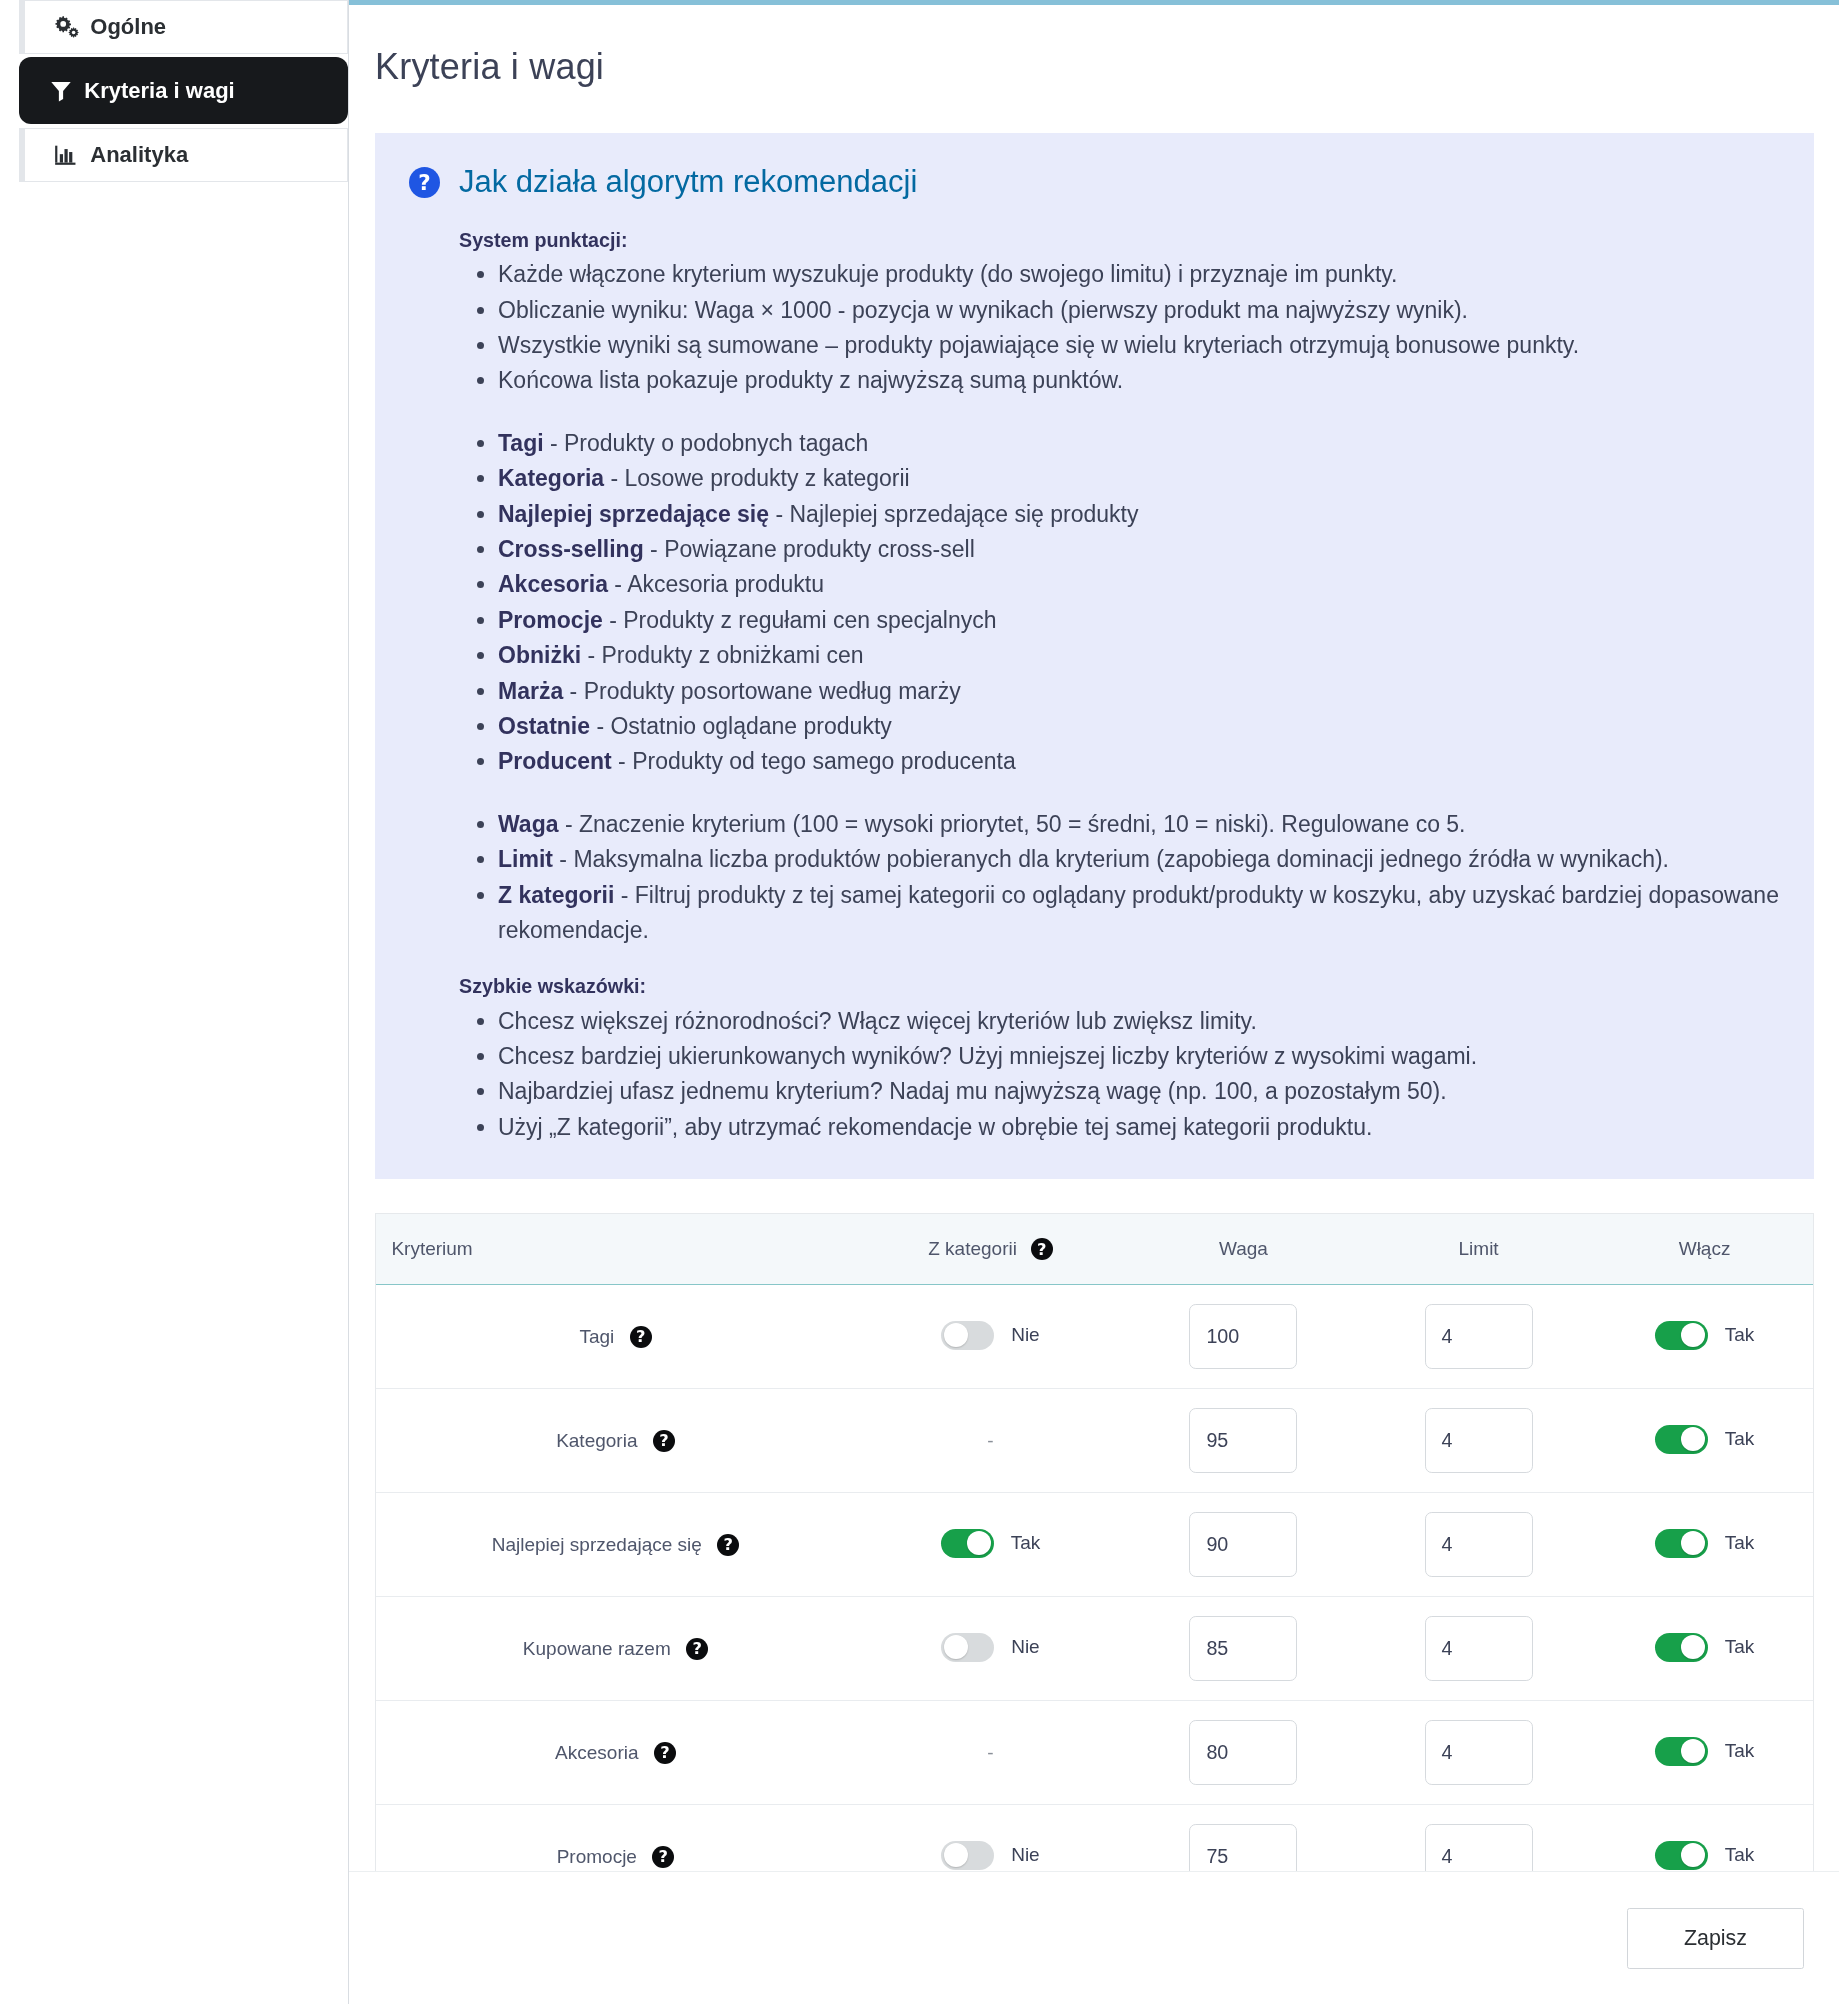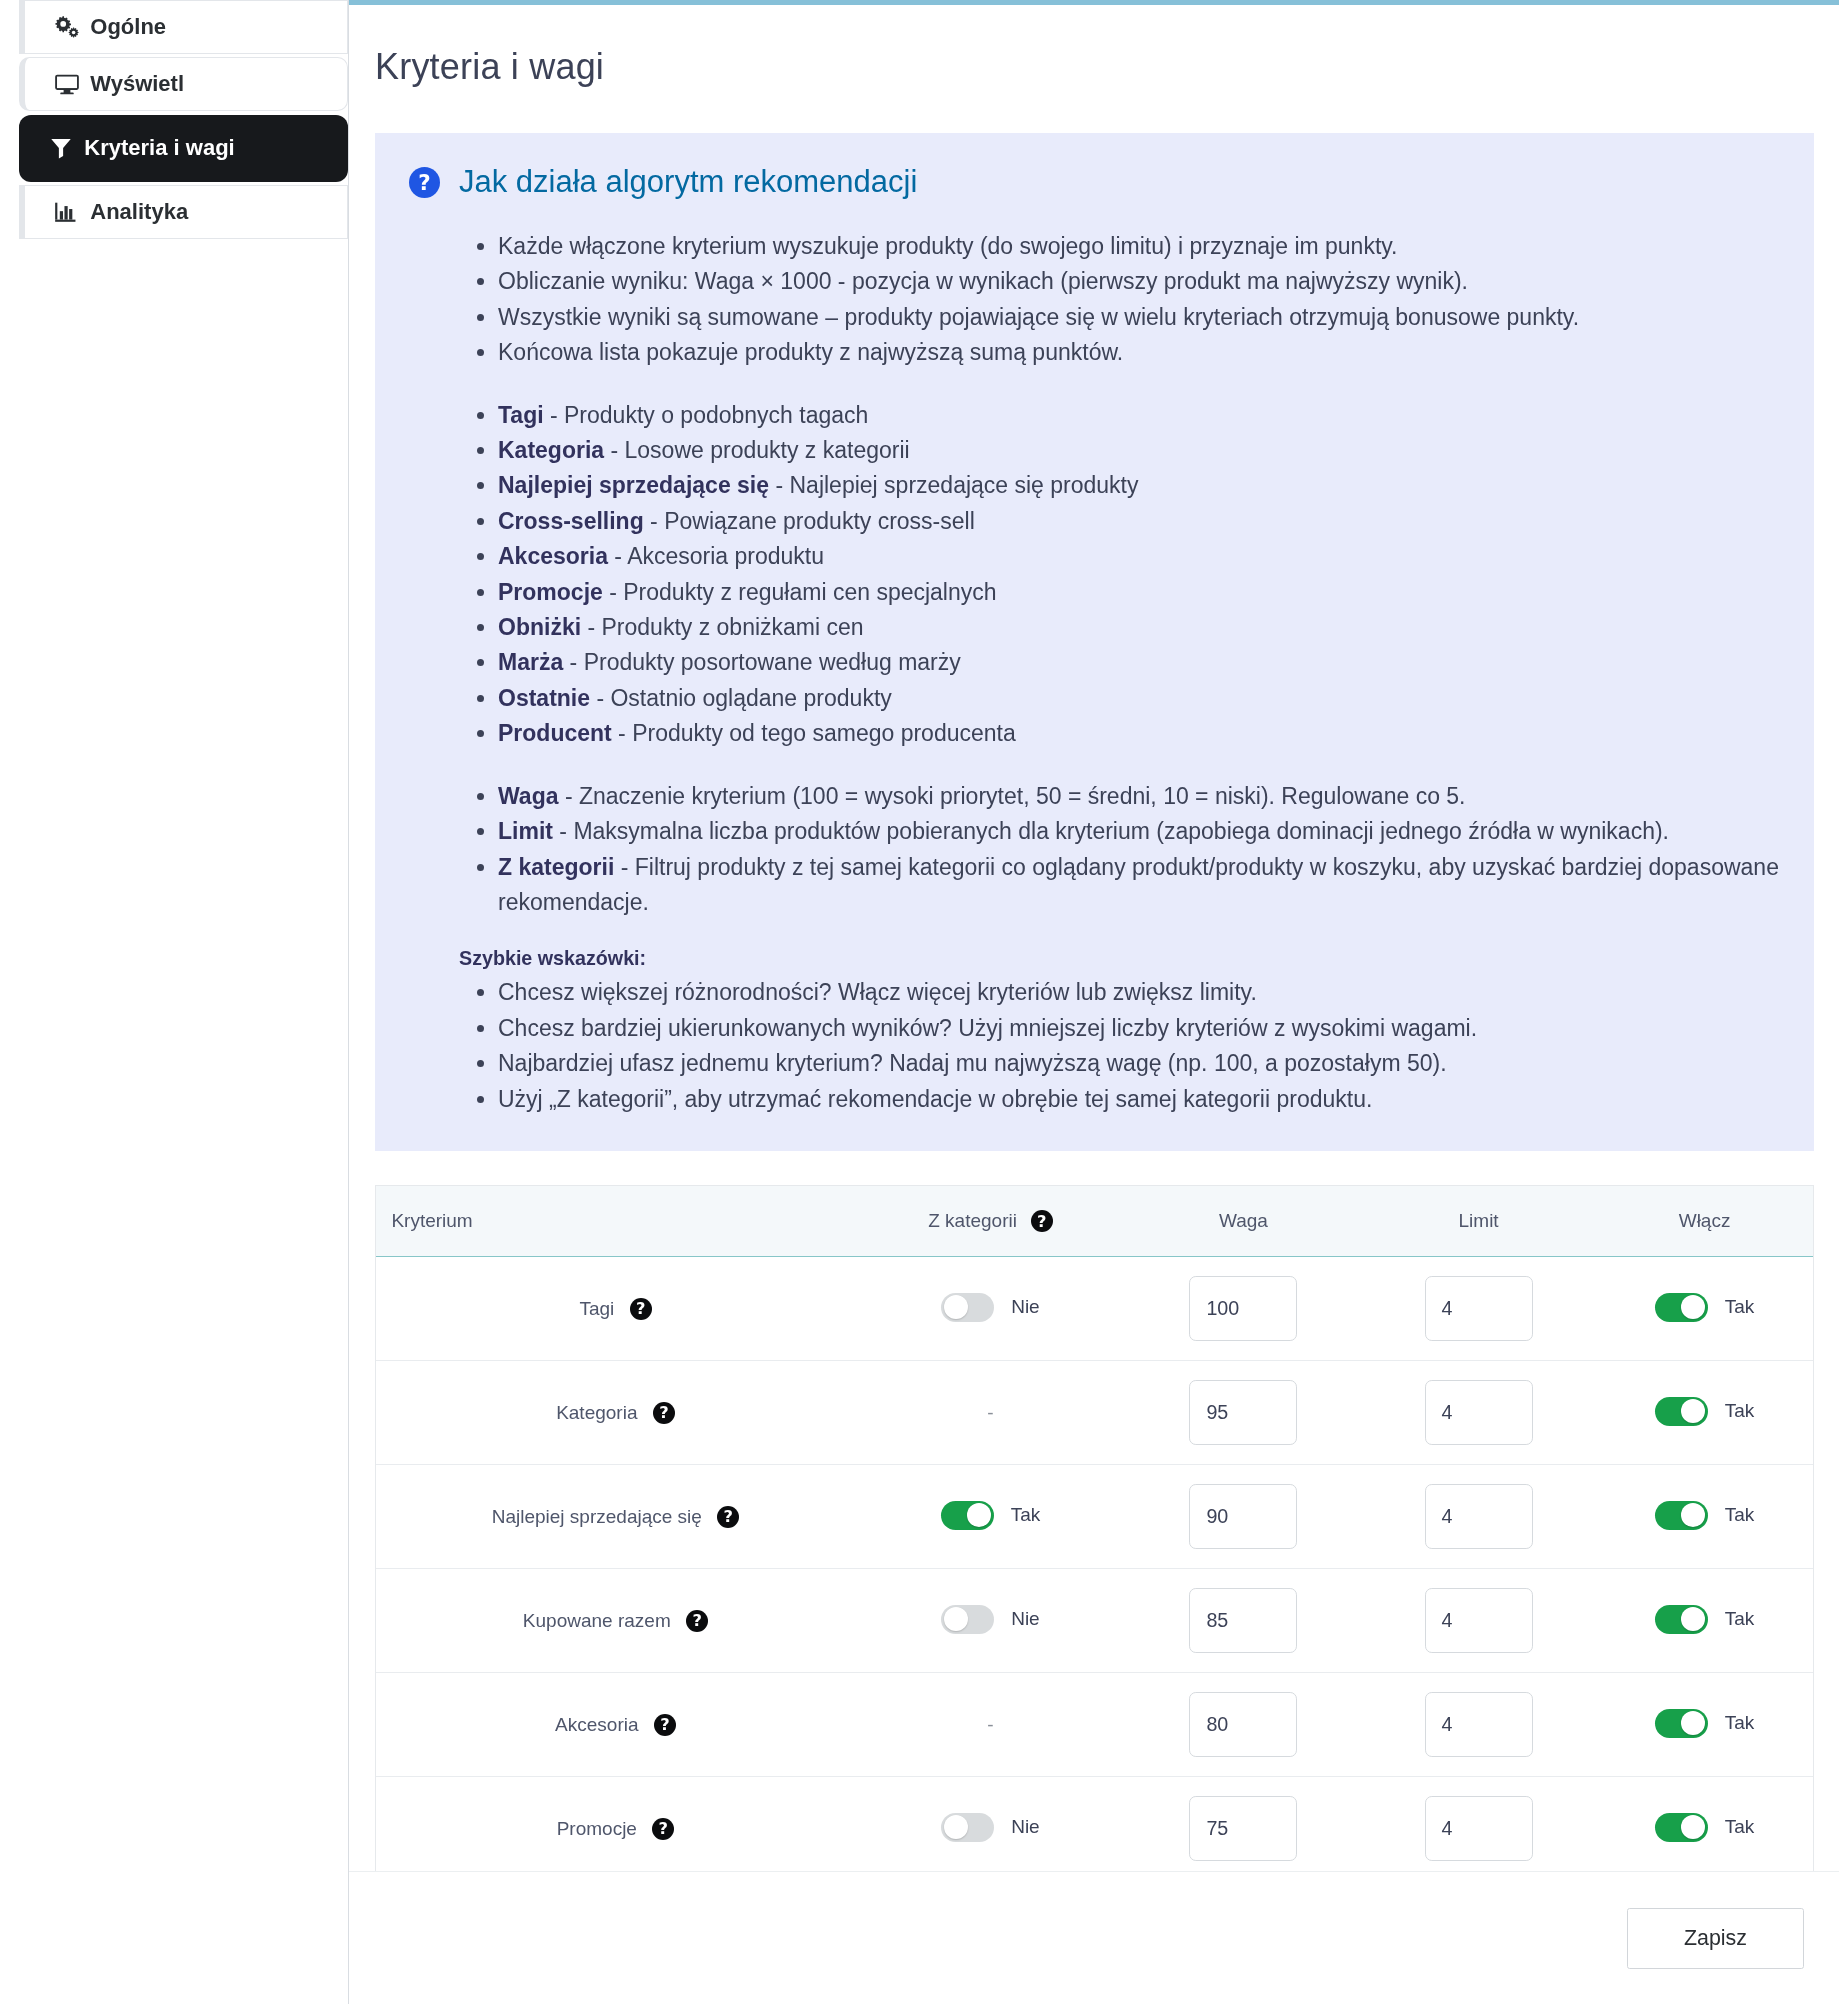--- a/index.html
+++ b/index.html
@@ -199,33 +199,20 @@
             <svg width="26" height="22" viewBox="0 0 30 26">
               <g fill="currentColor">
                 <path d="M11.5 2.2l1.6.6.9-1.1 1.6 1-0.4 1.4 1.2 1.2 1.4-.4 1 1.6-1.1.9.6 1.6h1.4v1.9h-1.4l-.6 1.6 1.1.9-1 1.6-1.4-.4-1.2 1.2.4 1.4-1.6 1-.9-1.1-1.6.6v1.4H9.6v-1.4l-1.6-.6-.9 1.1-1.6-1 .4-1.4L4.7 14l-1.4.4-1-1.6 1.1-.9-.6-1.6H1.4V8.4h1.4L3.4 6.8 2.3 5.9l1-1.6 1.4.4 1.2-1.2-.4-1.4 1.6-1 .9 1.1 1.6-.6V.2h1.9z"></path>
                 <circle cx="10.5" cy="9.4" r="3.4" fill="#fff"></circle>
                 <path d="M23.4 14.6l1 .4.6-.7 1 .6-.2.9.7.7.9-.2.6 1-.7.6.4 1h.9v1.2h-.9l-.4 1 .7.6-.6 1-.9-.2-.7.7.2.9-1 .6-.6-.7-1 .4v.9h-1.2v-.9l-1-.4-.6.7-1-.6.2-.9-.7-.7-.9.2-.6-1 .7-.6-.4-1h-.9v-1.2h.9l.4-1-.7-.6.6-1 .9.2.7-.7-.2-.9 1-.6.6.7 1-.4v-.9h1.2z"></path>
                 <circle cx="22.8" cy="19.4" r="2.1" fill="#fff"></circle>
               </g>
             </svg>
           </span>
           <span>Ogólne</span>
-        </li>
-        <li class="nav-item rounded">
-          <span class="nv-icon">
-            <svg width="26" height="22" viewBox="0 0 30 26">
-              <g fill="currentColor">
-                <rect x="1" y="2" width="28" height="18" rx="2.5"></rect>
-                <rect x="3.2" y="4.2" width="23.6" height="13.6" fill="#fff"></rect>
-                <rect x="11" y="20" width="8" height="4"></rect>
-                <rect x="7" y="23" width="16" height="2.2" rx="1.1"></rect>
-              </g>
-            </svg>
-          </span>
-          <span>Wyświetl</span>
         </li>
         <li class="nav-item active">
           <span class="nv-icon">
             <svg width="22" height="22" viewBox="0 0 26 26">
               <path fill="currentColor" d="M1.5 2.5h23L15.5 13v9.5l-5 3V13z"></path>
             </svg>
           </span>
           <span>Kryteria i wagi</span>
         </li>
         <li class="nav-item">
@@ -248,20 +235,21 @@
   <main class="main">
 
     <h1 class="page-title">Kryteria i wagi</h1>
 
     <section class="info-panel">
       <div class="info-head">
         <span class="qmark">?</span>
         <h2>Jak działa algorytm rekomendacji</h2>
       </div>
       <div class="info-body" id="info-body">
+          <div class="sec-title">System punktacji:</div>
           <ul>
             <li>Każde włączone kryterium wyszukuje produkty (do swojego limitu) i przyznaje im punkty.</li>
             <li>Obliczanie wyniku: Waga × 1000 - pozycja w wynikach (pierwszy produkt ma najwyższy wynik).</li>
             <li>Wszystkie wyniki są sumowane – produkty pojawiające się w wielu kryteriach otrzymują bonusowe punkty.</li>
             <li>Końcowa lista pokazuje produkty z najwyższą sumą punktów.</li>
           </ul>
           <ul>
             <li><b>Tagi</b><span> - Produkty o podobnych tagach</span></li>
             <li><b>Kategoria</b><span> - Losowe produkty z kategorii</span></li>
             <li><b>Najlepiej sprzedające się</b><span> - Najlepiej sprzedające się produkty</span></li>

